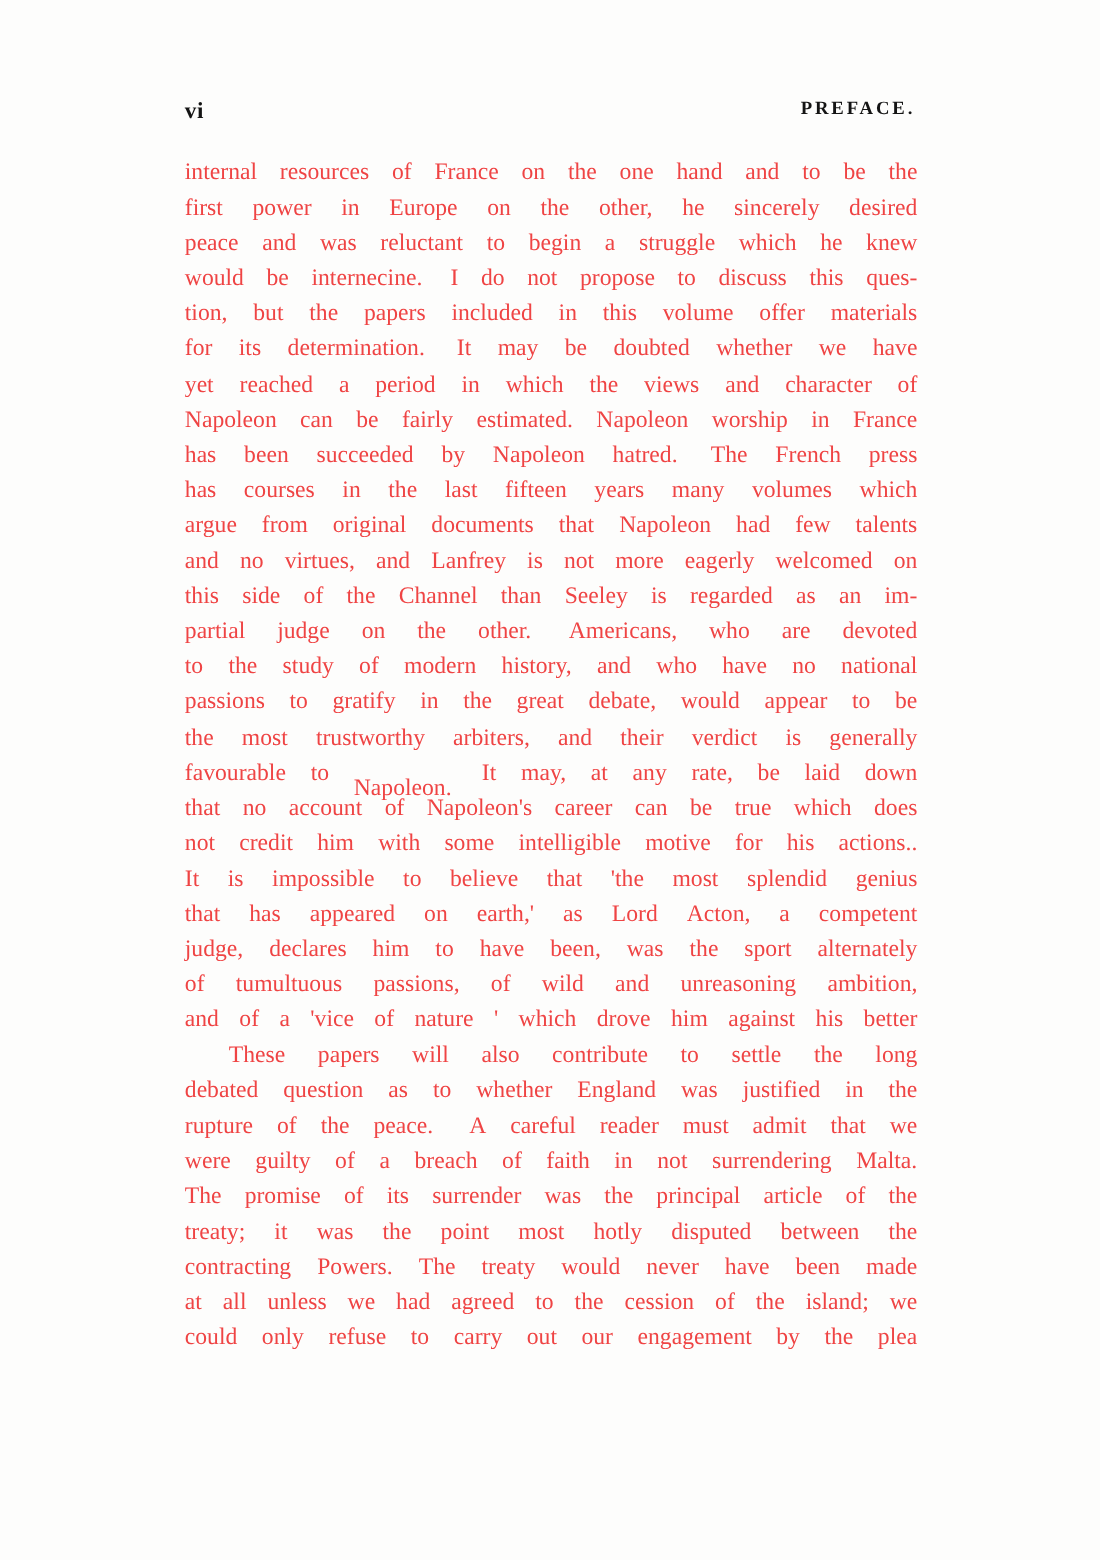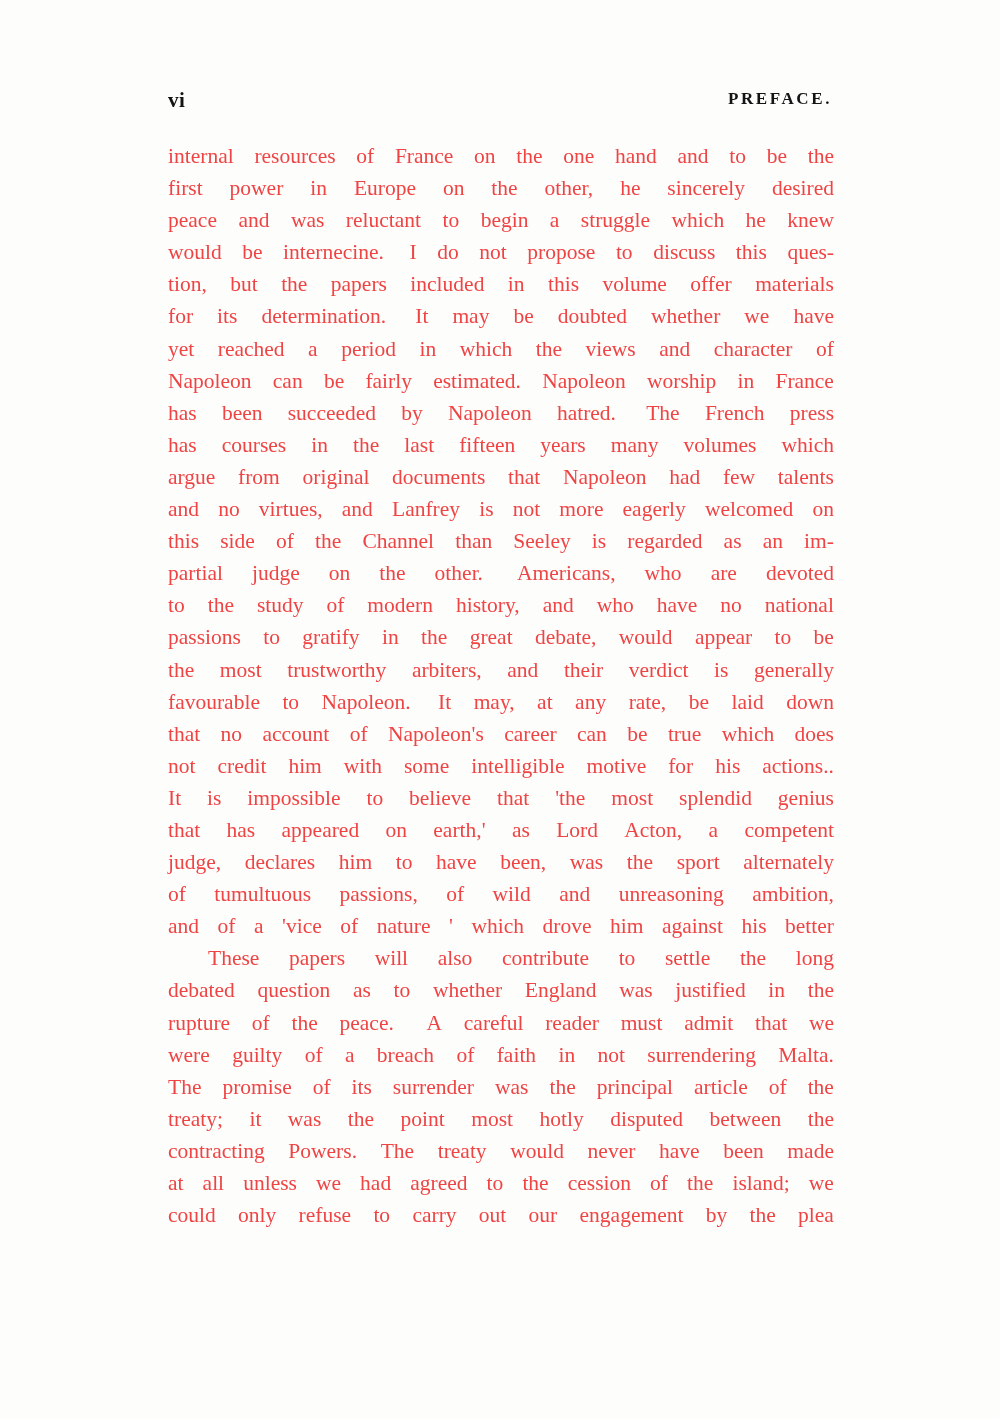--- a/index.html
+++ b/index.html
@@ -293,21 +293,21 @@
           <span>arbiters,</span>
           <span>and</span>
           <span>their</span>
           <span>verdict</span>
           <span>is</span>
           <span>generally</span>
         </div>
         <div class="line j">
           <span>favourable</span>
           <span>to</span>
-          <span style="margin-right: 5px;">Napoleon.</span>
+          <span style="margin-right: 5px; margin-top: 14px;">Napoleon.</span>
           <span>It</span>
           <span>may,</span>
           <span>at</span>
           <span>any</span>
           <span>rate,</span>
           <span>be</span>
           <span>laid</span>
           <span>down</span>
         </div>
         <div class="line j">

